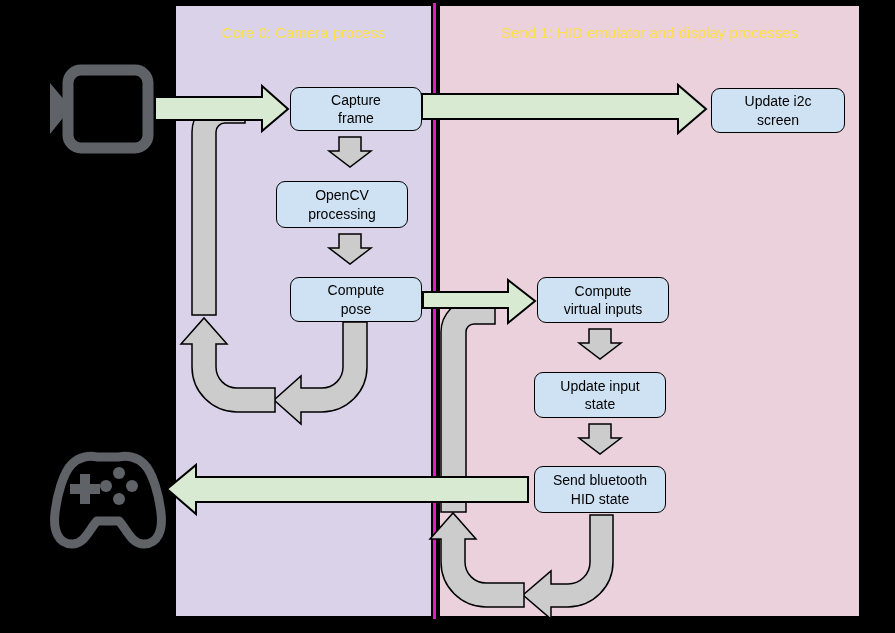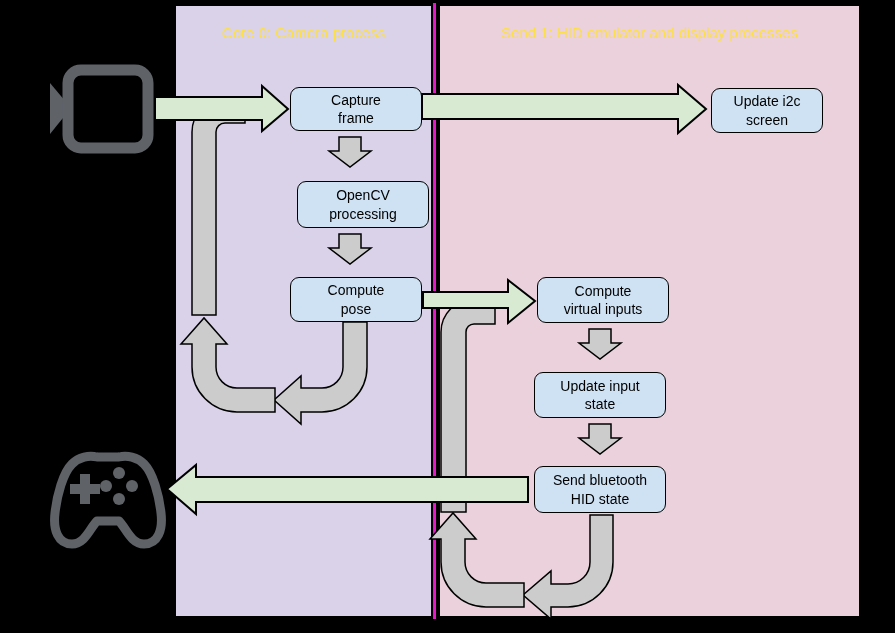--- a/index.html
+++ b/index.html
@@ -10,23 +10,23 @@
   #panel-core1{left:437px;width:425px;background:#ead1dc;}
   #core-divider{position:absolute;left:433px;top:3px;width:3px;height:616px;background:#e619c8;z-index:2;}
   .panel-title{position:absolute;top:24px;font-size:15px;color:#fde047;text-align:center;z-index:5;}
   #title-core0{left:173px;width:261px;}
   #title-core1{left:437px;width:425px;}
   svg#arrow-layer{position:absolute;left:0;top:0;z-index:3;}
   .node{position:absolute;background:#cfe2f3;border:1.5px solid #000;border-radius:9px;
         box-sizing:border-box;display:flex;align-items:center;justify-content:center;
         text-align:center;font-size:14px;line-height:1.3;color:#000;white-space:pre-line;z-index:4;}
   #node-capture-frame{left:290px;top:87px;width:132px;height:44px;}
-  #node-opencv-processing{left:297px;top:181px;width:132px;height:47px;}
+  #node-opencv-processing{left:276px;top:181px;width:132px;height:47px;}
   #node-compute-pose{left:290px;top:277px;width:132px;height:45px;}
-  #node-update-i2c-screen{left:711px;top:88px;width:112px;height:45px;}
+  #node-update-i2c-screen{left:711px;top:88px;width:134px;height:45px;}
   #node-compute-virtual-inputs{left:537px;top:277px;width:132px;height:46px;}
   #node-update-input-state{left:534px;top:372px;width:132px;height:46px;}
   #node-send-bluetooth-hid-state{left:534px;top:466px;width:132px;height:47px;}
   .gray-arrow{fill:#cccccc;stroke:#000;stroke-width:1.5;}
   .green-arrow{fill:#d9ead3;stroke:#000;stroke-width:2;}
   .icon-stroke{fill:none;stroke:#5f6368;}
   .icon-fill{fill:#5f6368;stroke:none;}
 </style>
 </head>
 <body>

